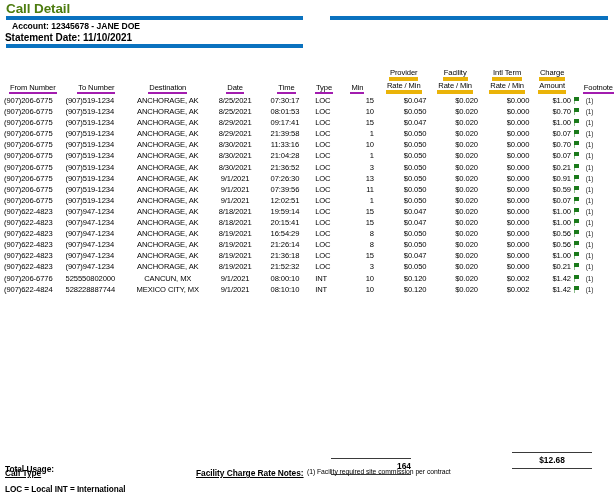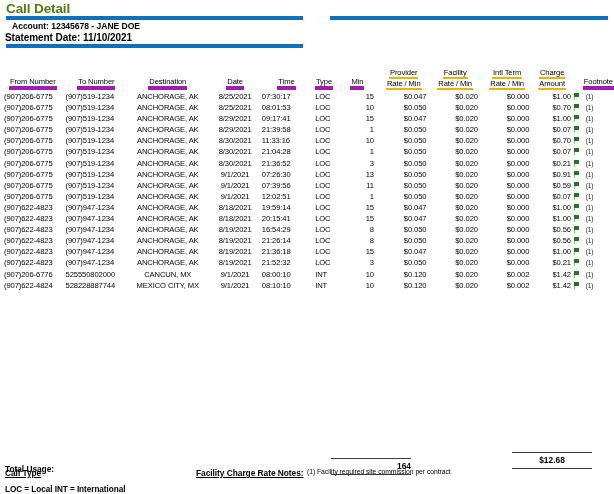--- a/index.html
+++ b/index.html
@@ -80,36 +80,36 @@
   }
   .call-table th {
     font-weight: normal;
     font-size: 7.6px;
     padding: 0 0 1px 0;
     vertical-align: bottom;
     white-space: nowrap;
     line-height: 9px;
   }
   .call-table th .hdr {
-    border-bottom: 4px solid #a21caf;
+    border-bottom: 2px solid #a21caf;
     display: inline-block;
     padding: 0 1px 0px 1px;
   }
   .call-table td {
     padding: 0;
     line-height: 11.1px;
     white-space: nowrap;
     vertical-align: middle;
   }
 
   .c-from   { width: 66px; text-align: left;  padding-left: 4px !important; }
   .c-to     { width: 62px; text-align: left; }
   .c-dest   { width: 82px; text-align: center; }
   .c-date   { width: 54px; text-align: center; }
-  .c-time   { width: 50px; text-align: left; padding-right: 3px !important; }
+  .c-time   { width: 50px; text-align: center; padding-right: 3px !important; }
   .c-type   { width: 26px; text-align: left;  padding-left: 4px !important; }
   .c-min    { width: 42px; text-align: right; padding-right: 4px !important; }
   .c-prov   { width: 52px; text-align: right; padding-right: 3px !important; }
   .c-fac    { width: 52px; text-align: right; padding-right: 3px !important; }
   .c-intl   { width: 53px; text-align: right; padding-right: 4px !important; }
   .c-amt    { width: 38px; text-align: right; }
   .c-flag   { width: 12px; text-align: center; }
   .c-note   { width: 25px; text-align: left; padding-left: 3px !important; }
 
   th.c-from, th.c-to, th.c-dest, th.c-date, th.c-time, th.c-type { text-align: center; }
@@ -118,21 +118,21 @@
   th.c-min  { text-align: center; padding-right: 0 !important; }
   th.c-prov, th.c-fac, th.c-intl, th.c-amt { text-align: center; padding-right: 0 !important;}
   th.c-note { text-align: center; padding-left: 0 !important; }
   th.c-time { padding-right: 0 !important; }
 
   .two-line-hdr { display: block; text-align: center; }
   .two-line-hdr .l1, .two-line-hdr .l2 {
     display: block;
   }
   .two-line-hdr .l1 span, .two-line-hdr .l2 span {
-    border-bottom: 2px solid #eab308;
+    border-bottom: 4px solid #eab308;
     display: inline-block;
     padding: 0 1px;
     text-align: center;
   }
 
   .flag-icon {
     display: inline-block;
     width: 5px;
     height: 7px;
     position: relative;

